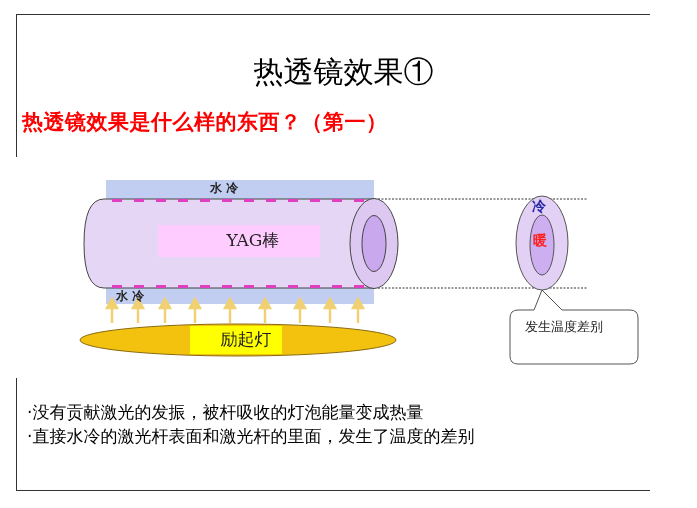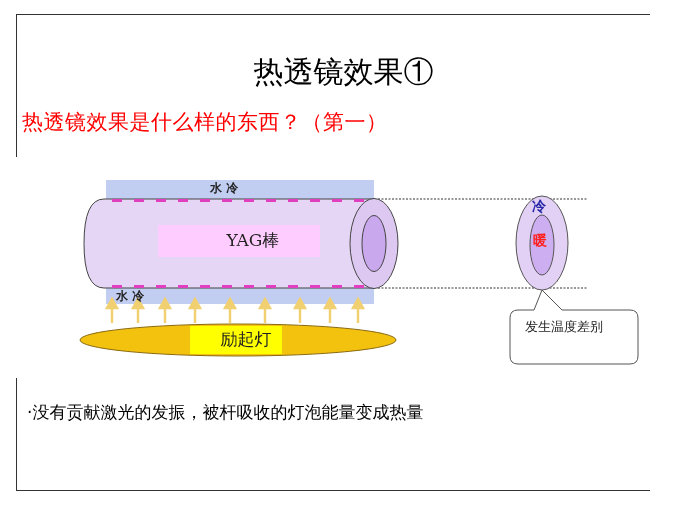--- a/index.html
+++ b/index.html
@@ -3,21 +3,21 @@
 <meta charset="utf-8">
 <style>
   html, body { margin:0; padding:0; background:#fff; }
   body { width:697px; height:508px; position:relative; overflow:hidden;
          font-family: "DejaVu Serif", "Liberation Serif", serif; }
   .abs { position:absolute; }
   .line { position:absolute; background:#333; }
   .title { left:0; width:697px; top:52px; text-align:center; font-size:30px; color:#000;
            font-family: "DejaVu Serif", "Liberation Serif", serif; padding-left:0px; }
   .title span { position:relative; left:-5px; }
-  .subtitle { left:22px; top:108px; font-size:21px; color:#ff0000; letter-spacing:0.5px; }
+  .subtitle { left:22px; top:108px; font-size:21px; color:#ff0000; letter-spacing:0.5px;font-weight:bold; }
   .bullets { left:20px; top:400px; font-size:17px; color:#000; line-height:24px;
              font-family: "DejaVu Sans", "Liberation Sans", sans-serif; }
   .bullets div { white-space:nowrap;margin-left:7px; }
   .callout-text { font-family: "DejaVu Serif", "Liberation Serif", serif; }
 </style>
 </head>
 <body>
 
 <div class="line" style="left:16px; top:14px; width:634px; height:1px;"></div>
 <div class="line" style="left:16px; top:14px; width:1px; height:143px;"></div>
@@ -106,13 +106,14 @@
 <div class="abs" style="left:158px; top:229px; width:190px; text-align:center; font-size:17px; color:#222; font-family:'DejaVu Serif','Liberation Serif',serif;">YAG棒</div>
 <div class="abs" style="left:190px; top:328px; width:112px; text-align:center; font-size:17px; color:#222; font-family:'DejaVu Sans','Liberation Sans',sans-serif;">励起灯</div>
 <div class="abs" style="left:532px; top:198px; font-size:14px; color:#2a2aa8; font-weight:bold; font-family:'DejaVu Sans','Liberation Sans',sans-serif;">冷</div>
 <div class="abs" style="left:533px; top:232px; font-size:14px; color:#ff2020; font-weight:bold; font-family:'DejaVu Sans','Liberation Sans',sans-serif;">暖</div>
 <div class="abs callout-text" style="left:525px; top:317px; font-size:13px; color:#222; line-height:19px;">
   <div>发生温度差别</div>
 </div>
 
 <div class="abs bullets">
   <div>·没有贡献激光的发振，被杆吸收的灯泡能量变成热量</div>
+  <div>·直接水冷的激光杆表面和激光杆的里面，发生了温度的差别</div>
 </div>
 
 </body></html>

